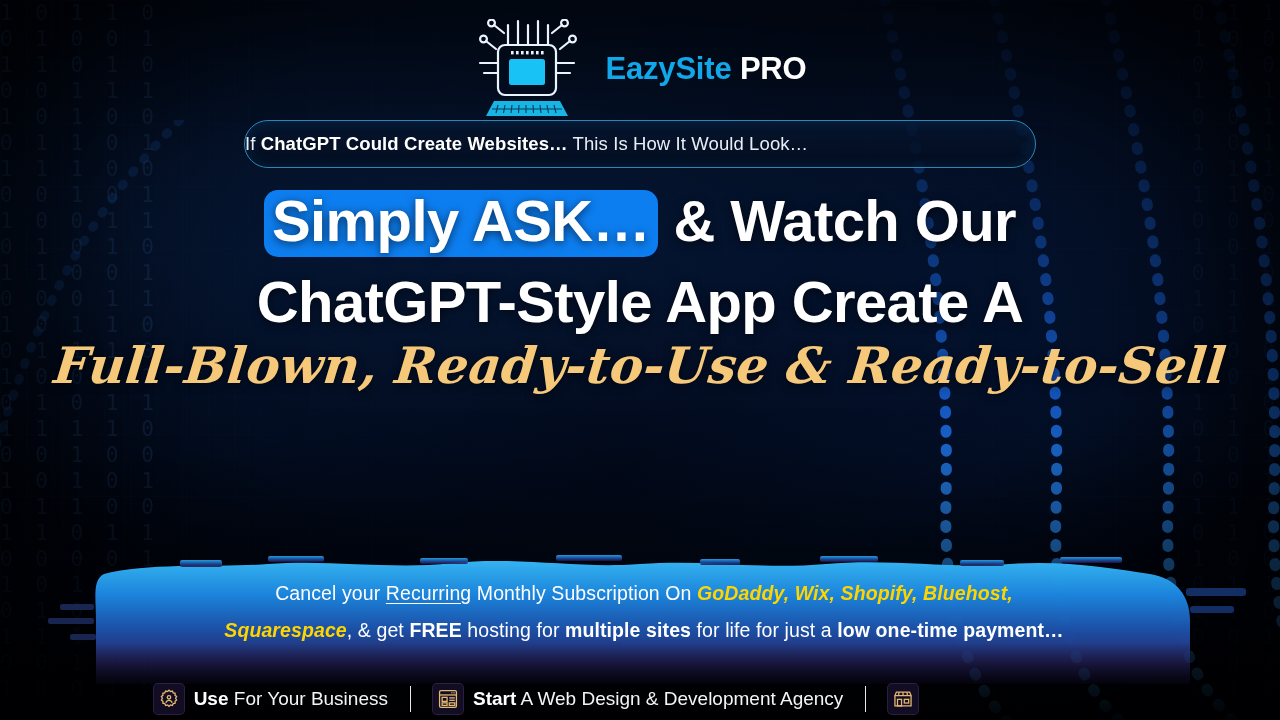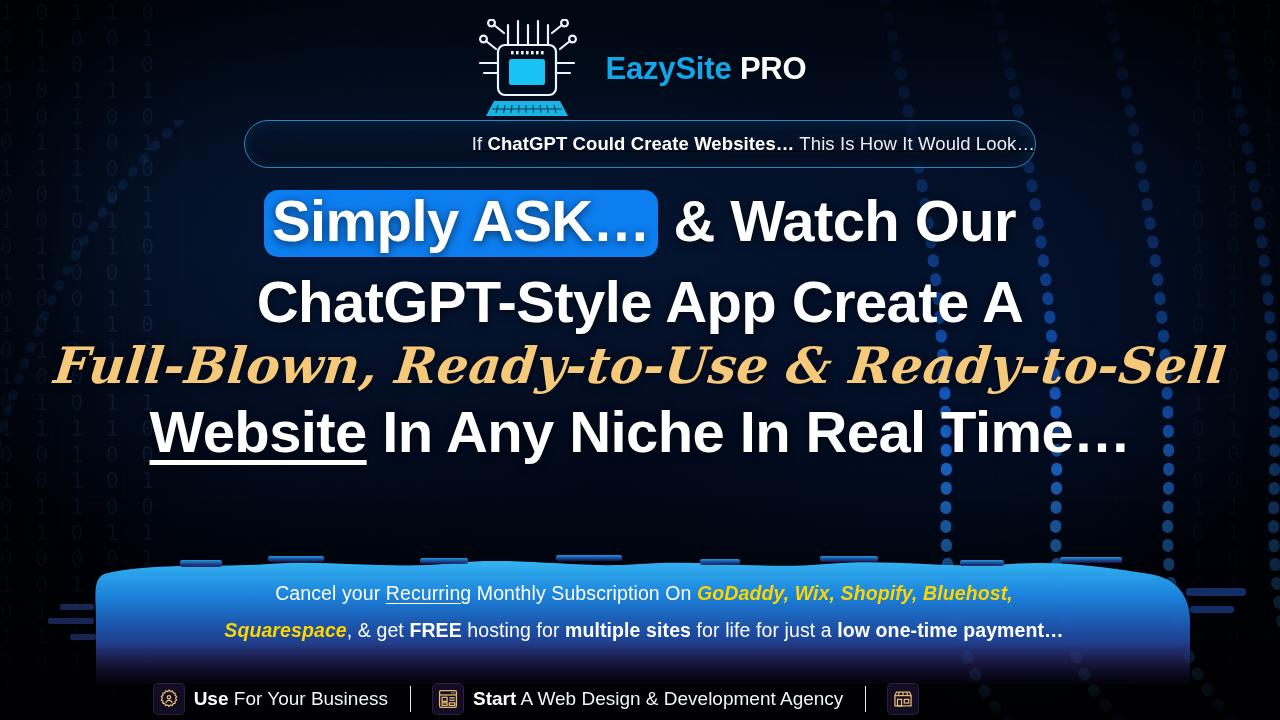--- a/index.html
+++ b/index.html
@@ -97,23 +97,22 @@
   
   .pill-wrap { display: flex; justify-content: center; margin-top: 16px; }
   .pill {
     width: 790px;
     height: 46px;
     border-radius: 26px;
     border: 1px solid #2e86b8;
     background: linear-gradient(180deg, rgba(6,22,48,0.75) 0%, rgba(3,12,30,0.85) 100%);
     display: flex;
     align-items: center;
-    justify-content: flex-end;
+    justify-content: flex-start;
     box-shadow: 0 0 14px rgba(24,120,190,0.18) inset;
-    text-decoration: underline;
   }
   .pill-text {
     color: #e9eef5;
     font-size: 18.5px;
     white-space: nowrap;
     letter-spacing: 0.1px;
   }
   .pill-text b { color: #ffffff; font-weight: 700; }
 
   
@@ -377,21 +376,20 @@
     <div class="pill-wrap">
       <div class="pill">
         <div class="pill-text"><span>If </span><b>ChatGPT Could Create Websites…</b><span> This Is How It Would Look…</span></div>
       </div>
     </div>
 
     <div class="headline">
       <div class="hl-line hl-line-1"><span class="hl-hi">Simply ASK…</span><span> &amp; Watch Our</span></div>
       <div class="hl-line hl-line-2">ChatGPT-Style App Create A</div>
       <div class="hl-script">Full-Blown, Ready-to-Use &amp; Ready-to-Sell</div>
-      <div class="hl-line"><span class="hl-u">Website</span><span> In Any Niche In Real Time…</span></div>
     </div>
 
   </div>
 
   <div class="band-wrap">
     <svg width="1280" height="136" viewBox="0 0 1280 136" aria-hidden="true" style="position:absolute;left:0;top:0">
       <defs>
         <linearGradient id="bandg" x1="0" y1="0" x2="0" y2="1">
           <stop offset="0%" stop-color="#35b4f2"></stop>
           <stop offset="28%" stop-color="#1c86e0"></stop>

